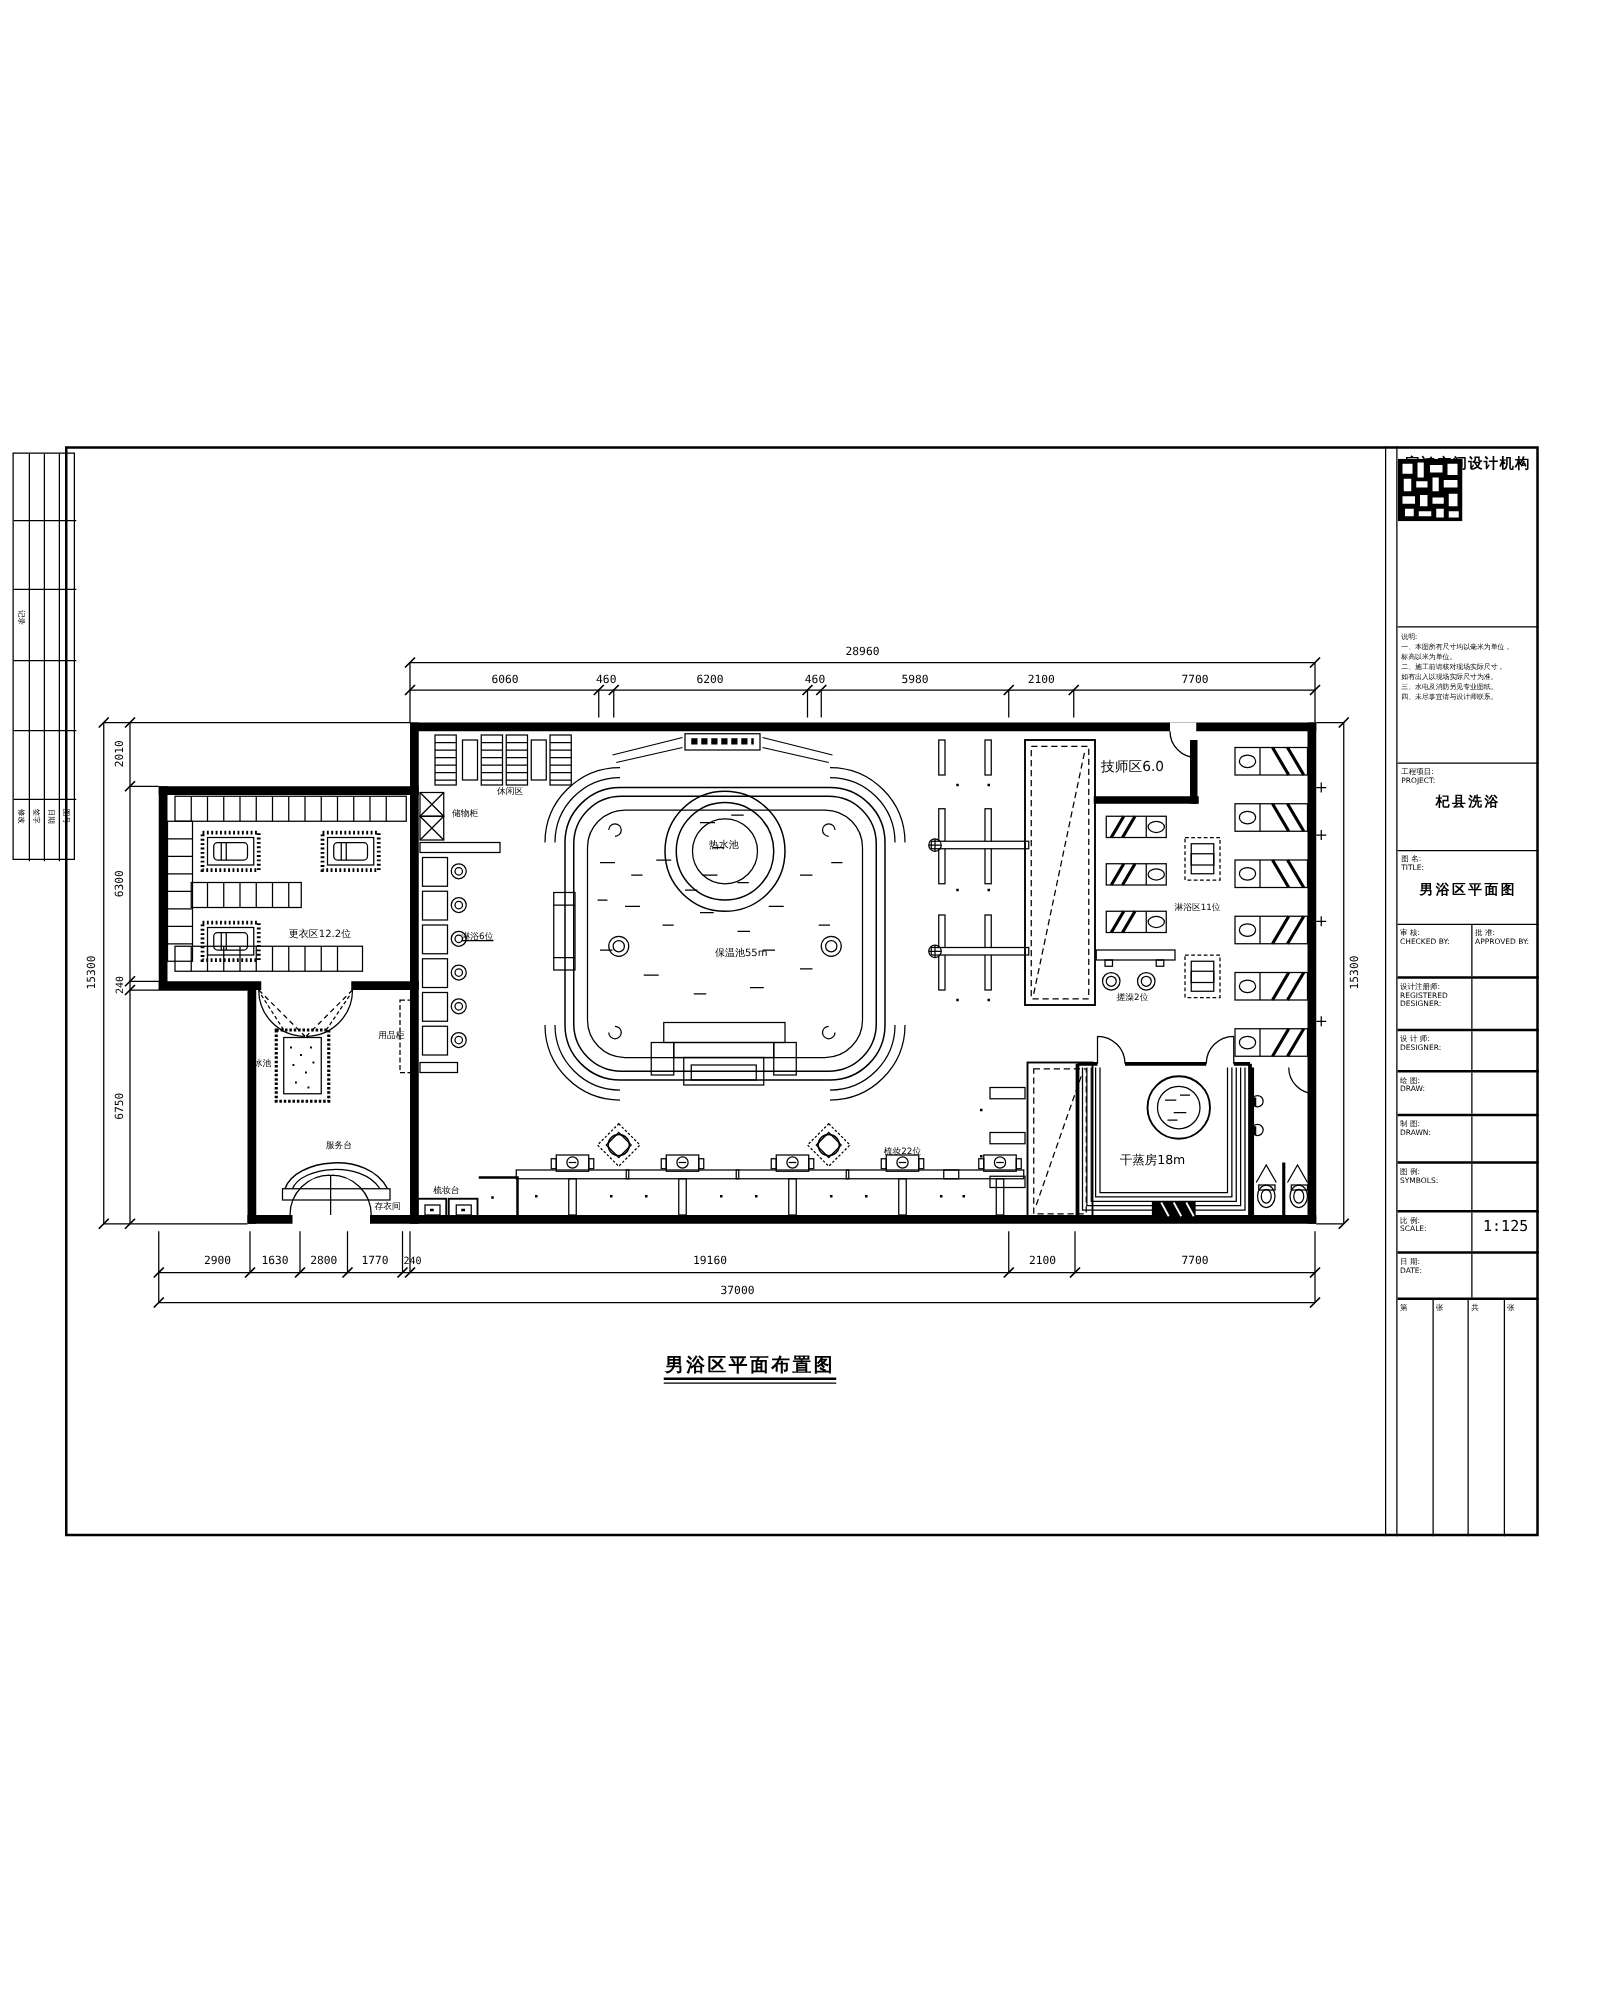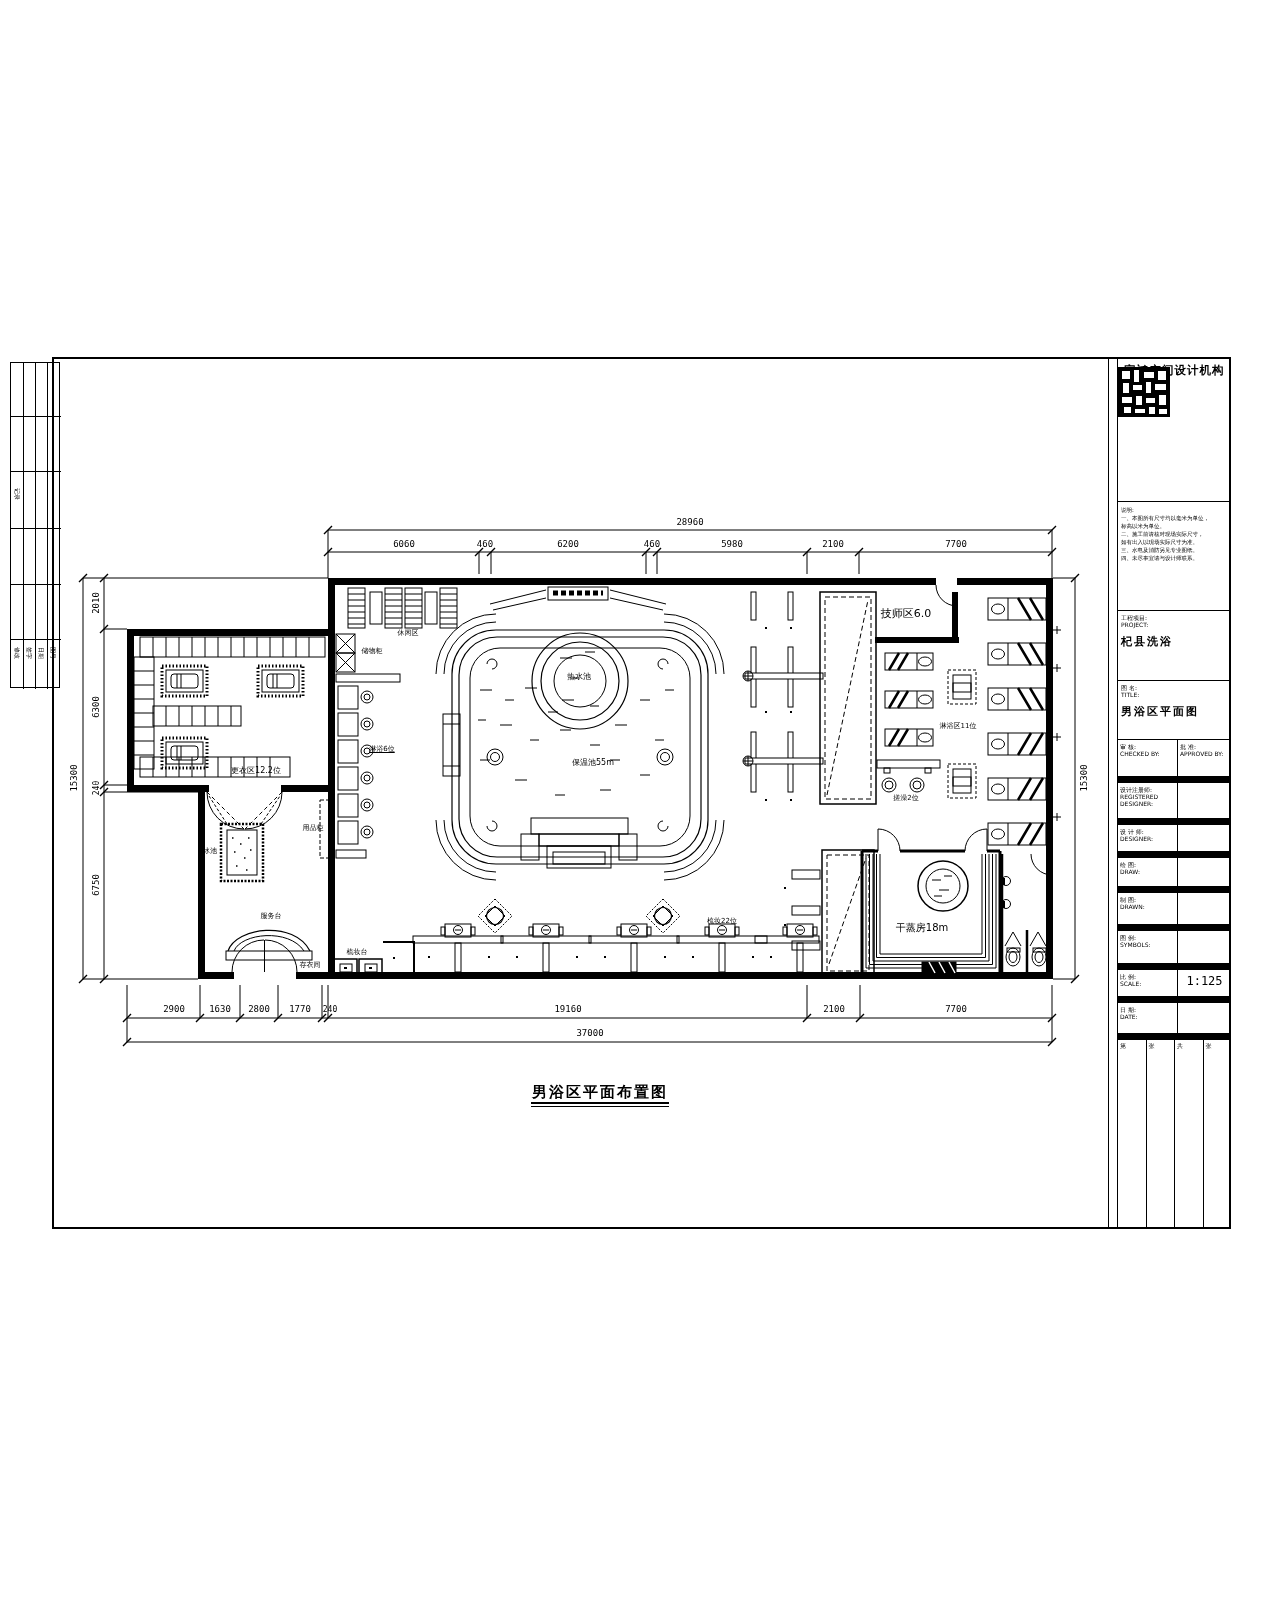--- a/index.html
+++ b/index.html
@@ -15,22 +15,22 @@
   #frame{position:absolute;left:52px;top:357px;width:1179px;height:872px;border:2px solid #000;box-sizing:border-box;}
   .vline{position:absolute;width:1px;background:#000;}
   .hline{position:absolute;height:1px;background:#000;}
   
   #tb{position:absolute;left:1117px;top:357px;width:114px;height:872px;border-left:1px solid #000;box-sizing:border-box;display:flex;flex-direction:column;}
   .tb-sec{border-bottom:1px solid #000;box-sizing:border-box;position:relative;overflow:hidden;}
   .tb-company{text-align:center;font-size:11.5px;font-weight:bold;letter-spacing:1px;margin-top:6px;}
   .stamp{display:block;margin:10px auto 2px auto;}
   .tb-notes{font-size:5.5px;line-height:8px;padding:4px 3px;}
   .tb-sm{font-size:6px;line-height:7px;}
-  .tb-val{text-align:left;font-size:11px;font-weight:bold;margin-top:6px;letter-spacing:2px;}
-  .tb-row{display:flex;border-bottom:7px solid #000000;box-sizing:border-box;}
+  .tb-val{text-align:center;font-size:11px;font-weight:bold;margin-top:6px;letter-spacing:2px;}
+  .tb-row{display:flex;border-bottom:2px solid #000000;box-sizing:border-box;}
   .tb-cl{width:60px;border-right:1px solid #000;box-sizing:border-box;padding:3px 2px;font-size:6px;line-height:7px;}
   .tb-cr{flex:1;padding:3px 2px;font-size:6px;line-height:7px;text-align:center;}
   .tb-scale{font-size:12px;font-family:"DejaVu Sans Mono",monospace;padding-top:8px;}
   #tb-foot{display:flex;flex:1;}
   .tb-fc{flex:1;border-right:1px solid #000;font-size:6px;padding:2px;box-sizing:border-box;}
   .tb-fc:last-child{border-right:none;}
   
   #rev{position:absolute;left:10px;top:362px;width:50px;height:326px;border:1px solid #000;box-sizing:border-box;}
   .rev-lbl{position:absolute;font-size:6px;transform:rotate(90deg);transform-origin:left top;white-space:nowrap;}
   #ptitle{position:absolute;left:600px;top:1092px;transform:translate(-50%,-50%);font-size:15px;font-weight:bold;letter-spacing:2px;white-space:nowrap;}
@@ -367,21 +367,21 @@
       <rect x="221" y="824" width="42" height="57" stroke-width="2.5" stroke-dasharray="2,1.5"></rect>
       <rect x="227" y="830" width="30" height="45" stroke-width="1"></rect>
       <path stroke-width="1.5" d="M232,838h1.5M240,844h1.5M248,838h1.5M234,852h1.5M244,858h1.5M250,850h1.5M236,866h1.5M246,870h1.5"></path>
       <path d="M209,796 L227,824 M261,824 L280,796" stroke-width="1" stroke-dasharray="3,2"></path>
     </g>
   </svg>
 
   <span class="lbl s7" style="left:408px;top:633px;">休闲区</span>
   <span class="lbl s7" style="left:372px;top:651px;">储物柜</span>
   <span class="lbl s7" style="left:382px;top:749px;text-decoration:underline;">淋浴6位</span>
-  <span class="lbl" style="left:256px;top:770px;">更衣区12.2位</span>
+  <span class="lbl" style="left:256px;top:747px;">更衣区12.2位</span>
   <span class="lbl s7" style="left:313px;top:828px;">用品柜</span>
   <span class="lbl s7" style="left:210px;top:851px;">冰池</span>
   <span class="lbl s7" style="left:271px;top:916px;">服务台</span>
   <span class="lbl s7" style="left:310px;top:965px;">存衣间</span>
   <span class="lbl s7" style="left:357px;top:952px;">梳妆台</span>
   <span class="lbl" style="left:579px;top:676px;font-family:Liberation Serif, serif;">热水池</span>
   <span class="lbl" style="left:593px;top:762px;">保温池55m</span>
   <span class="lbl s11" style="left:906px;top:613px;">技师区6.0</span>
   <span class="lbl s7" style="left:906px;top:798px;">搓澡2位</span>
   <span class="lbl s7" style="left:958px;top:726px;">淋浴区11位</span>

